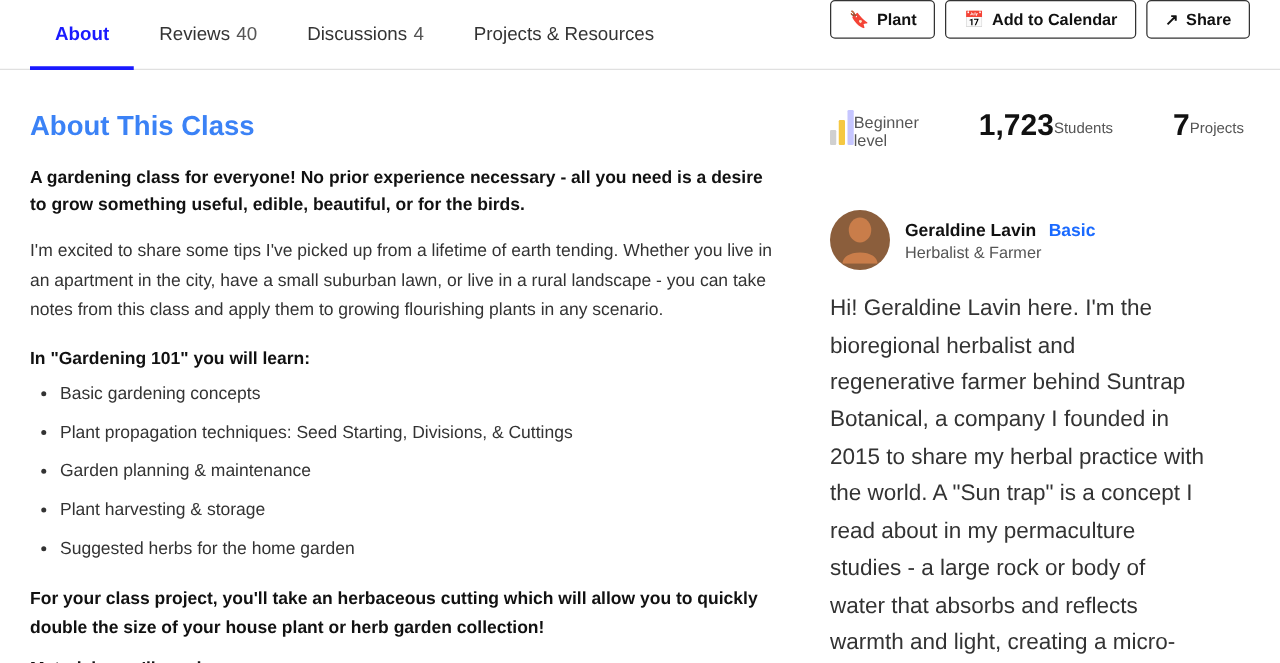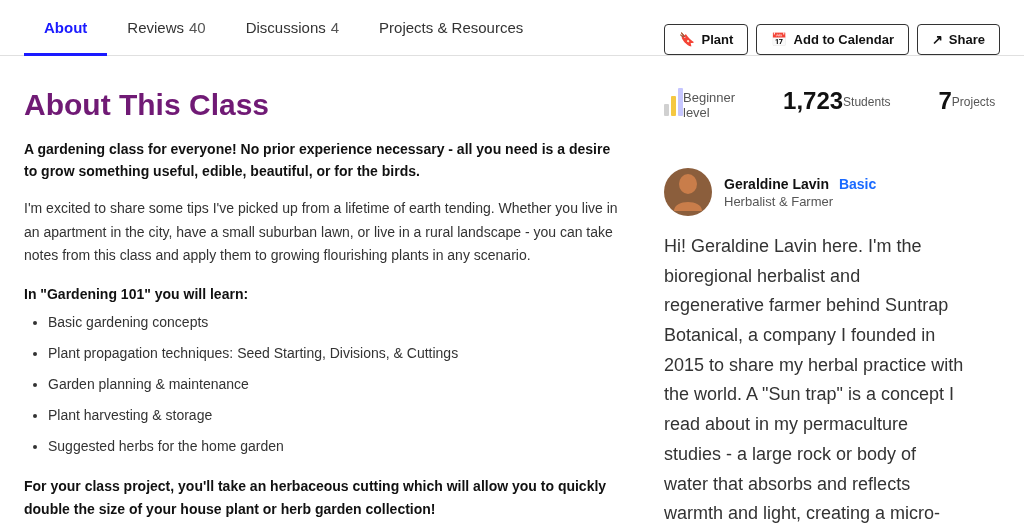--- a/index.html
+++ b/index.html
@@ -6,21 +6,21 @@
     body {
       font-family: -apple-system, BlinkMacSystemFont, 'Segoe UI', sans-serif;
       background: #fff;
       color: #1a1a2e;
       font-size: 14px;
     }
 
     
     .nav-bar {
       display: flex;
-      align-items: flex-end;
+      align-items: flex-start;
       justify-content: space-between;
       border-bottom: 1px solid #e0e0e0;
       padding: 0 24px;
       height: 56px;
     }
     .nav-tabs {
       display: flex;
       align-items: stretch;
       gap: 0;
       height: 100%;
@@ -74,23 +74,23 @@
       max-width: 1024px;
     }
 
     
     .left-col {
       flex: 1;
       padding-right: 40px;
       max-width: 640px;
     }
     .section-title {
-      font-size: 30px;
+      font-size: 22px;
       font-weight: 800;
-      color: #701a75;
+      color: #3b82f6;
       margin-bottom: 16px;
     }
     .intro-bold {
       font-weight: 700;
       font-size: 14px;
       line-height: 1.6;
       color: #111;
       margin-bottom: 14px;
     }
     .intro-text {

